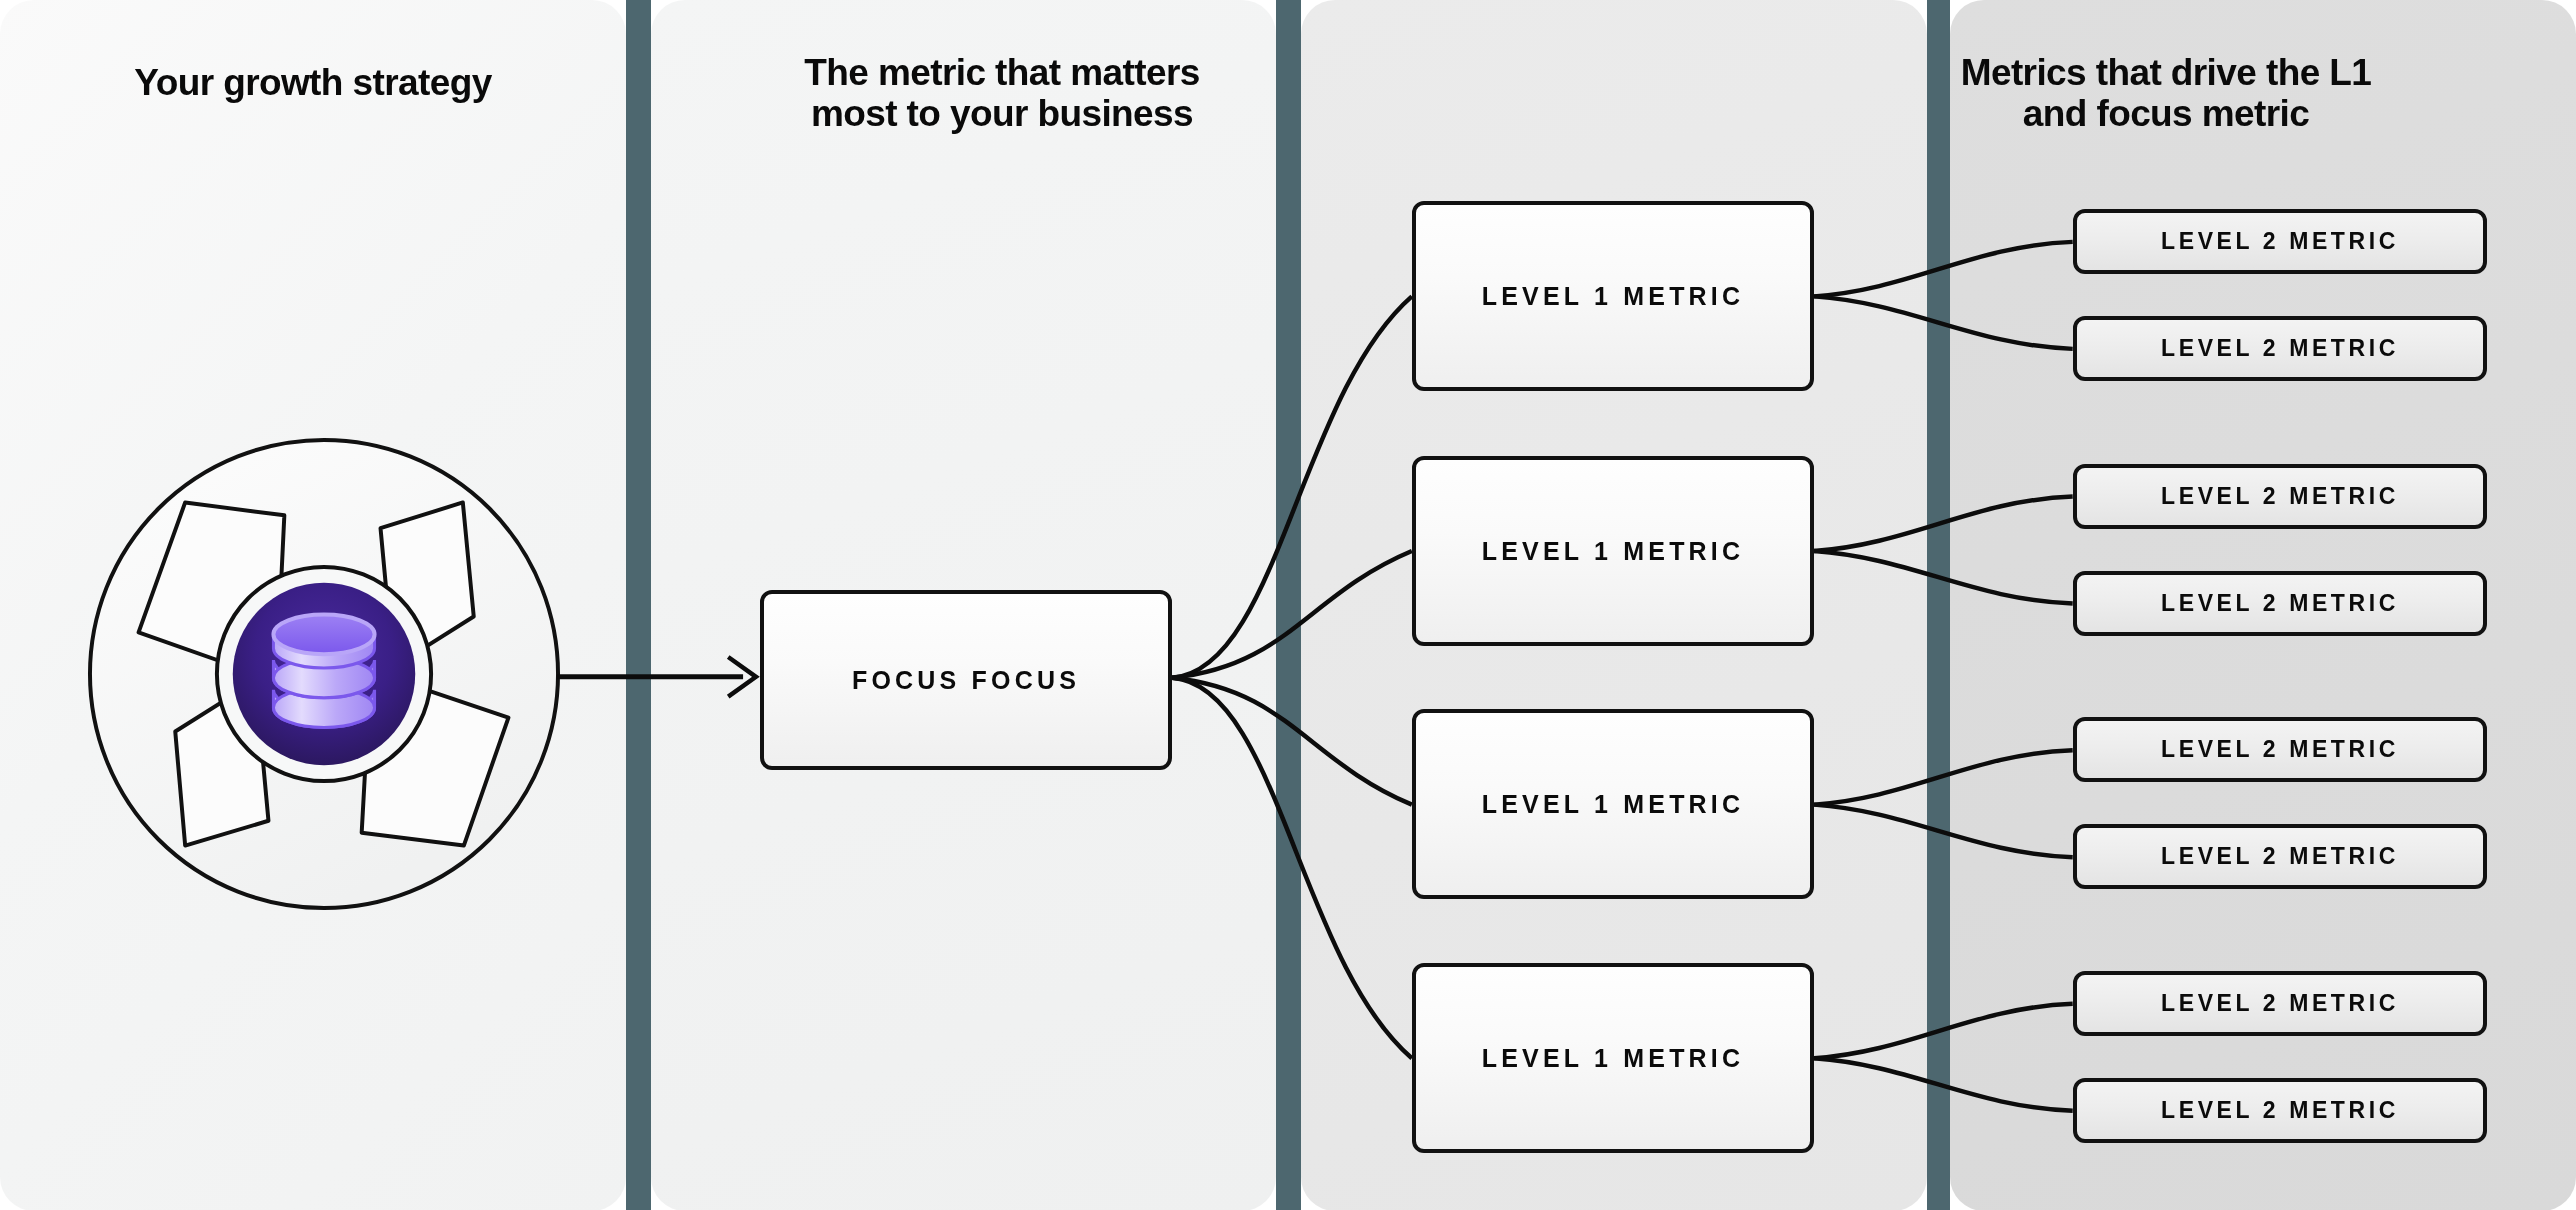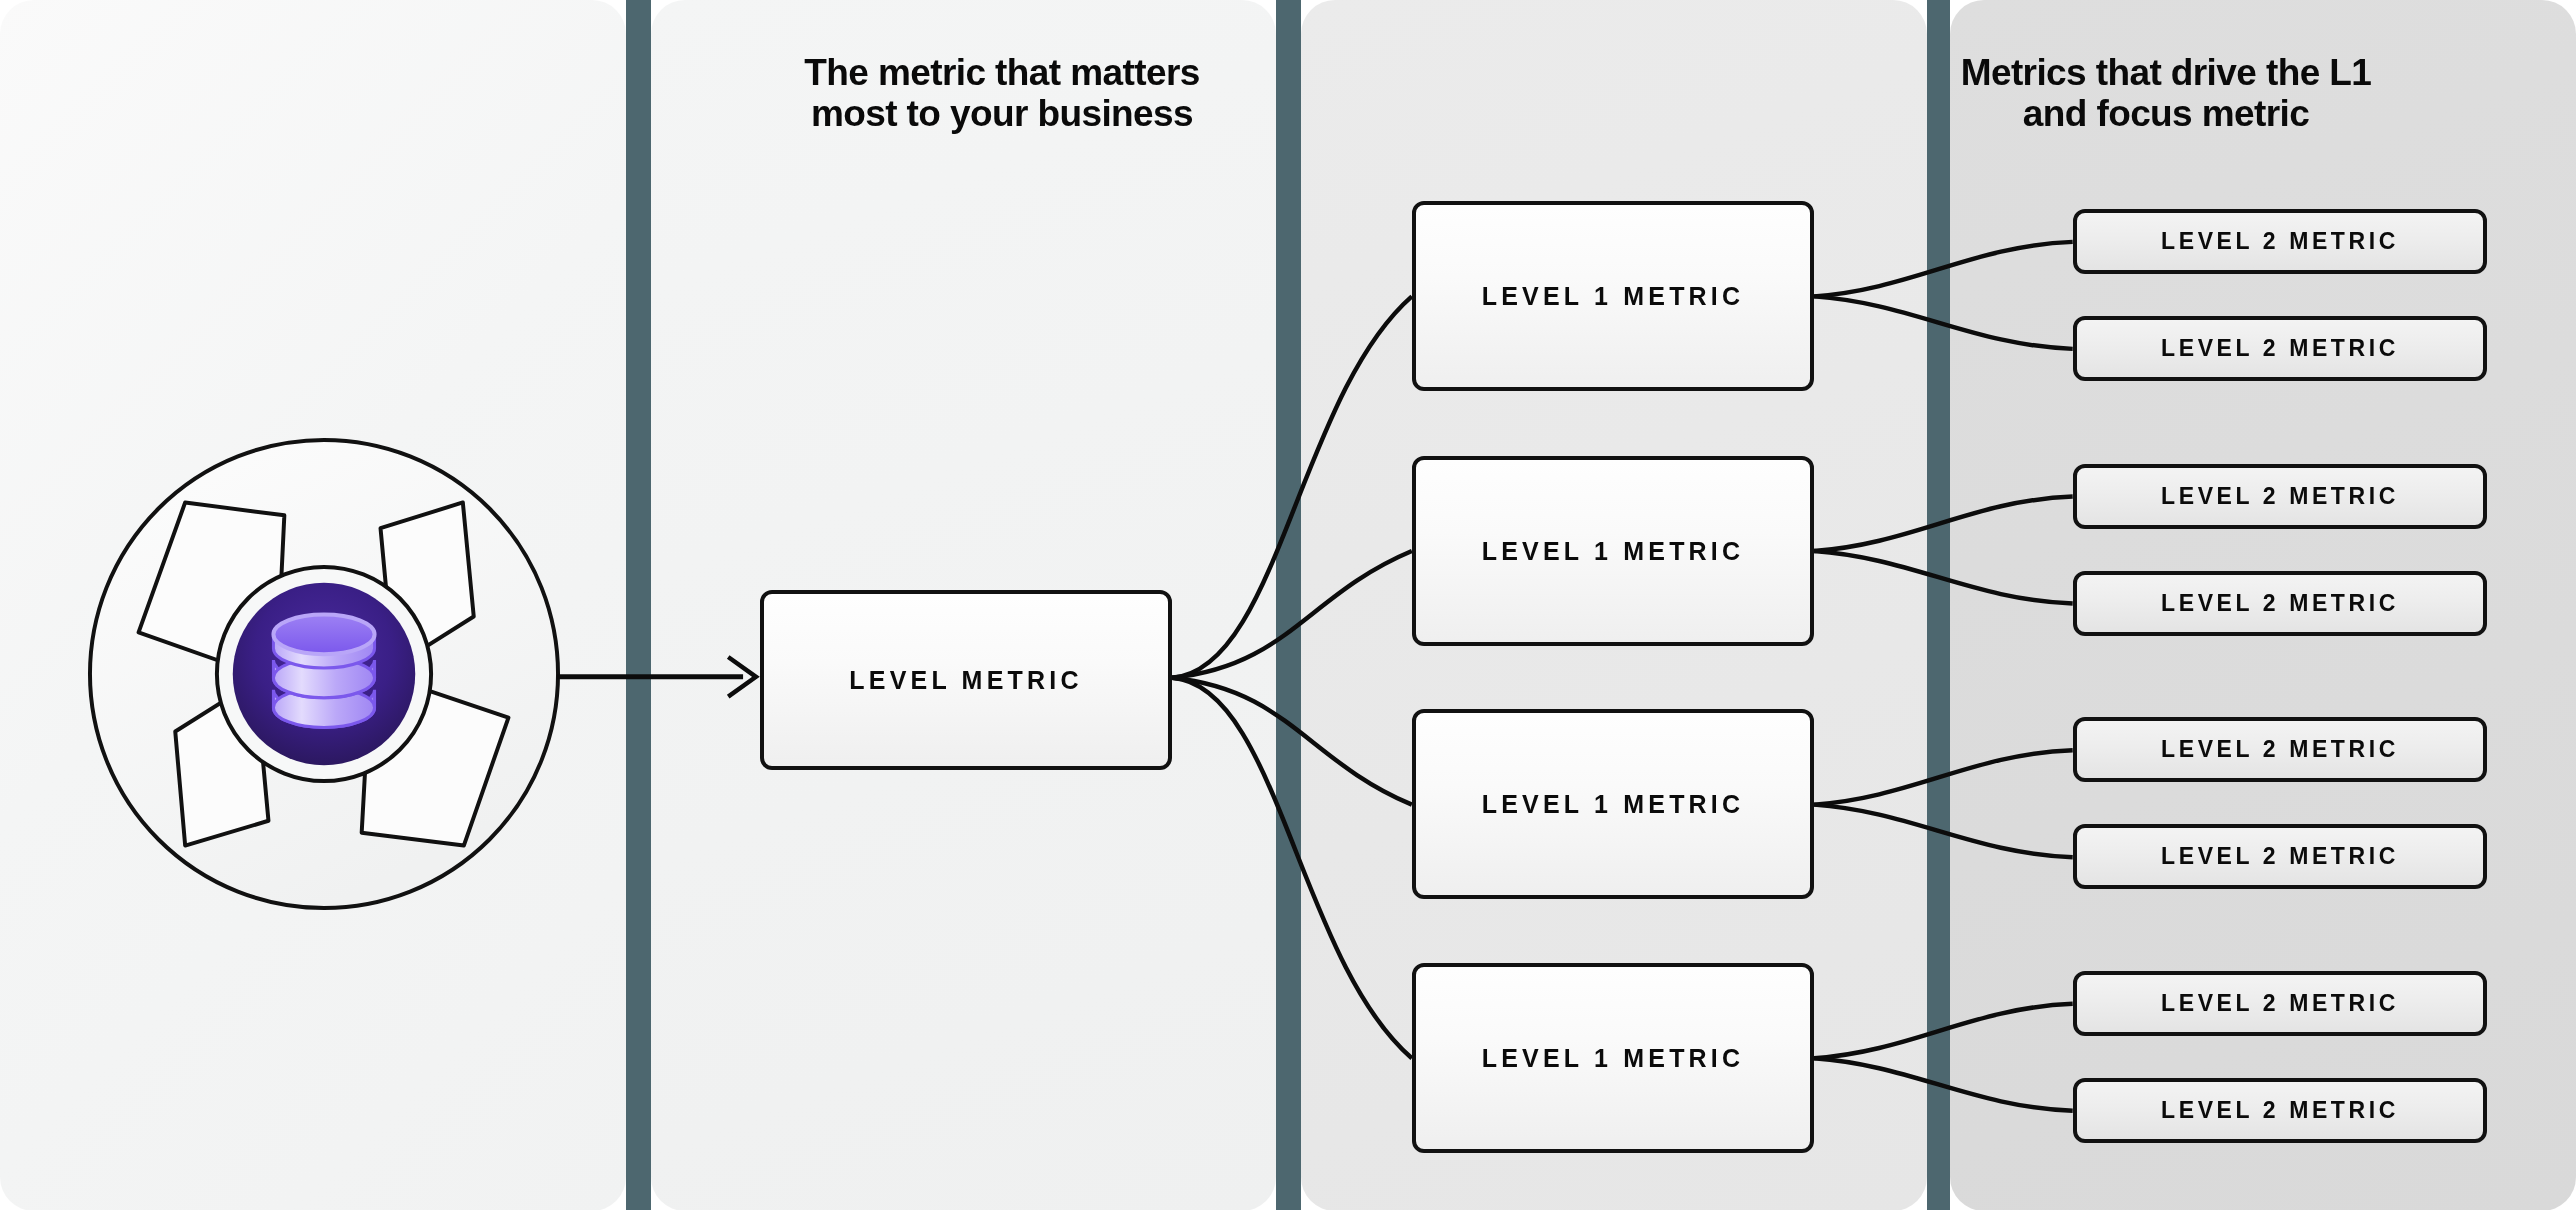--- a/index.html
+++ b/index.html
@@ -122,20 +122,21 @@
 
   <div class="panel panel-1"></div>
   <div class="panel panel-2"></div>
   <div class="panel panel-3"></div>
   <div class="panel panel-4"></div>
 
   <div class="divider div-1"></div>
   <div class="divider div-2"></div>
   <div class="divider div-3"></div>
 
+  <div class="col-title ct-1">Your growth strategy</div>
   <div class="col-title ct-2">The metric that matters<br>most to your business</div>
   <div class="col-title ct-4">Metrics that drive the L1<br>and focus metric</div>
 
   <div class="emblem">
     <svg viewBox="0 0 478 478" width="474" height="474">
       <defs>
         <radialGradient id="coreGrad" cx="50%" cy="38%" r="68%">
           <stop offset="0%" stop-color="#4A2A9E"></stop>
           <stop offset="55%" stop-color="#3A1F86"></stop>
           <stop offset="100%" stop-color="#281657"></stop>
@@ -199,21 +200,21 @@
     <path d="M 1831 556 C 1930 549 1990 505 2092 501"></path>
     <path d="M 1831 556 C 1930 563 1990 605 2092 609"></path>
 
     <path d="M 1831 812 C 1930 805 1990 761 2092 757"></path>
     <path d="M 1831 812 C 1930 819 1990 861 2092 865"></path>
 
     <path d="M 1831 1068 C 1930 1061 1990 1017 2092 1013"></path>
     <path d="M 1831 1068 C 1930 1075 1990 1117 2092 1121"></path>
   </svg>
 
-  <div class="node node-focus">LEVEL METRIC</div>
+  <div class="node node-focus">FOCUS FOCUS</div>
 
   <div class="node node-l1" style="top:201px;">LEVEL 1 METRIC</div>
   <div class="node node-l1" style="top:456px;">LEVEL 1 METRIC</div>
   <div class="node node-l1" style="top:709px;">LEVEL 1 METRIC</div>
   <div class="node node-l1" style="top:963px;">LEVEL 1 METRIC</div>
 
   <div class="node node-l2" style="top:209px;">LEVEL 2 METRIC</div>
   <div class="node node-l2" style="top:316px;">LEVEL 2 METRIC</div>
   <div class="node node-l2" style="top:464px;">LEVEL 2 METRIC</div>
   <div class="node node-l2" style="top:571px;">LEVEL 2 METRIC</div>

